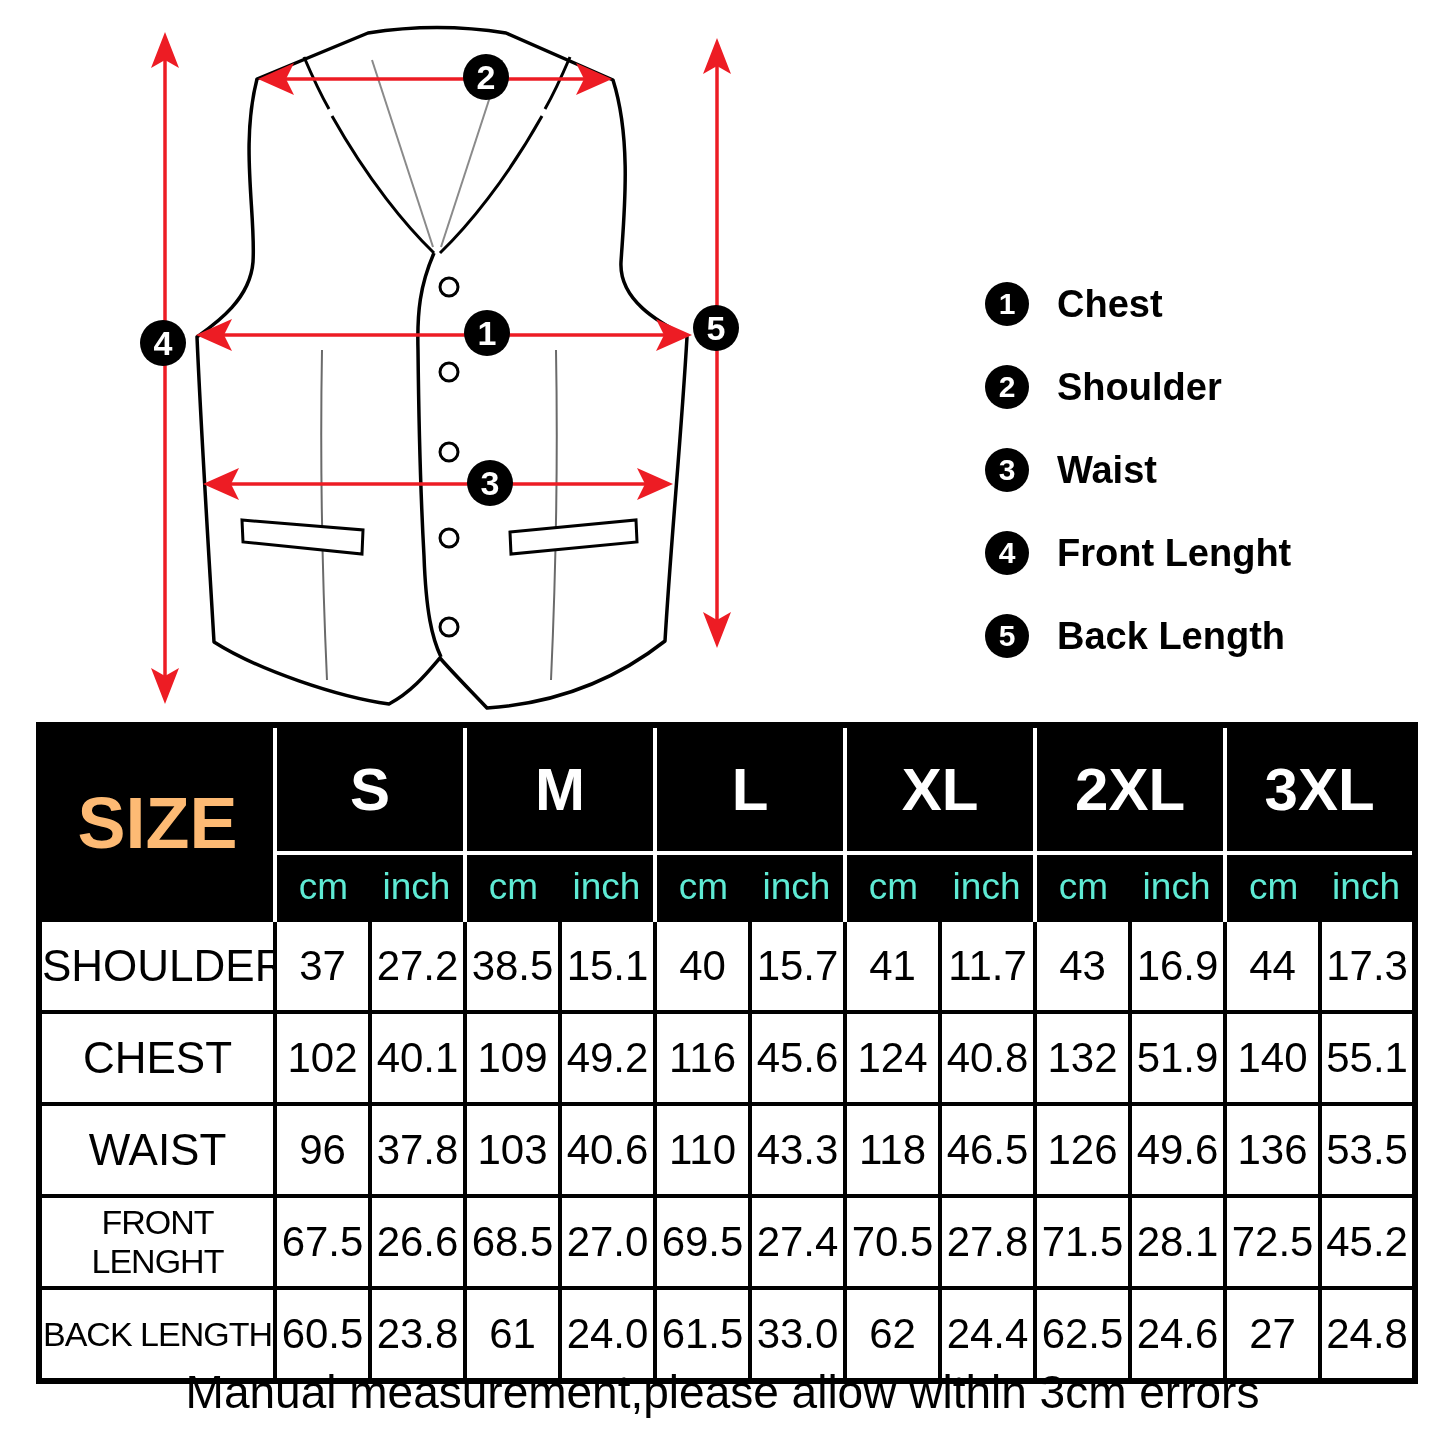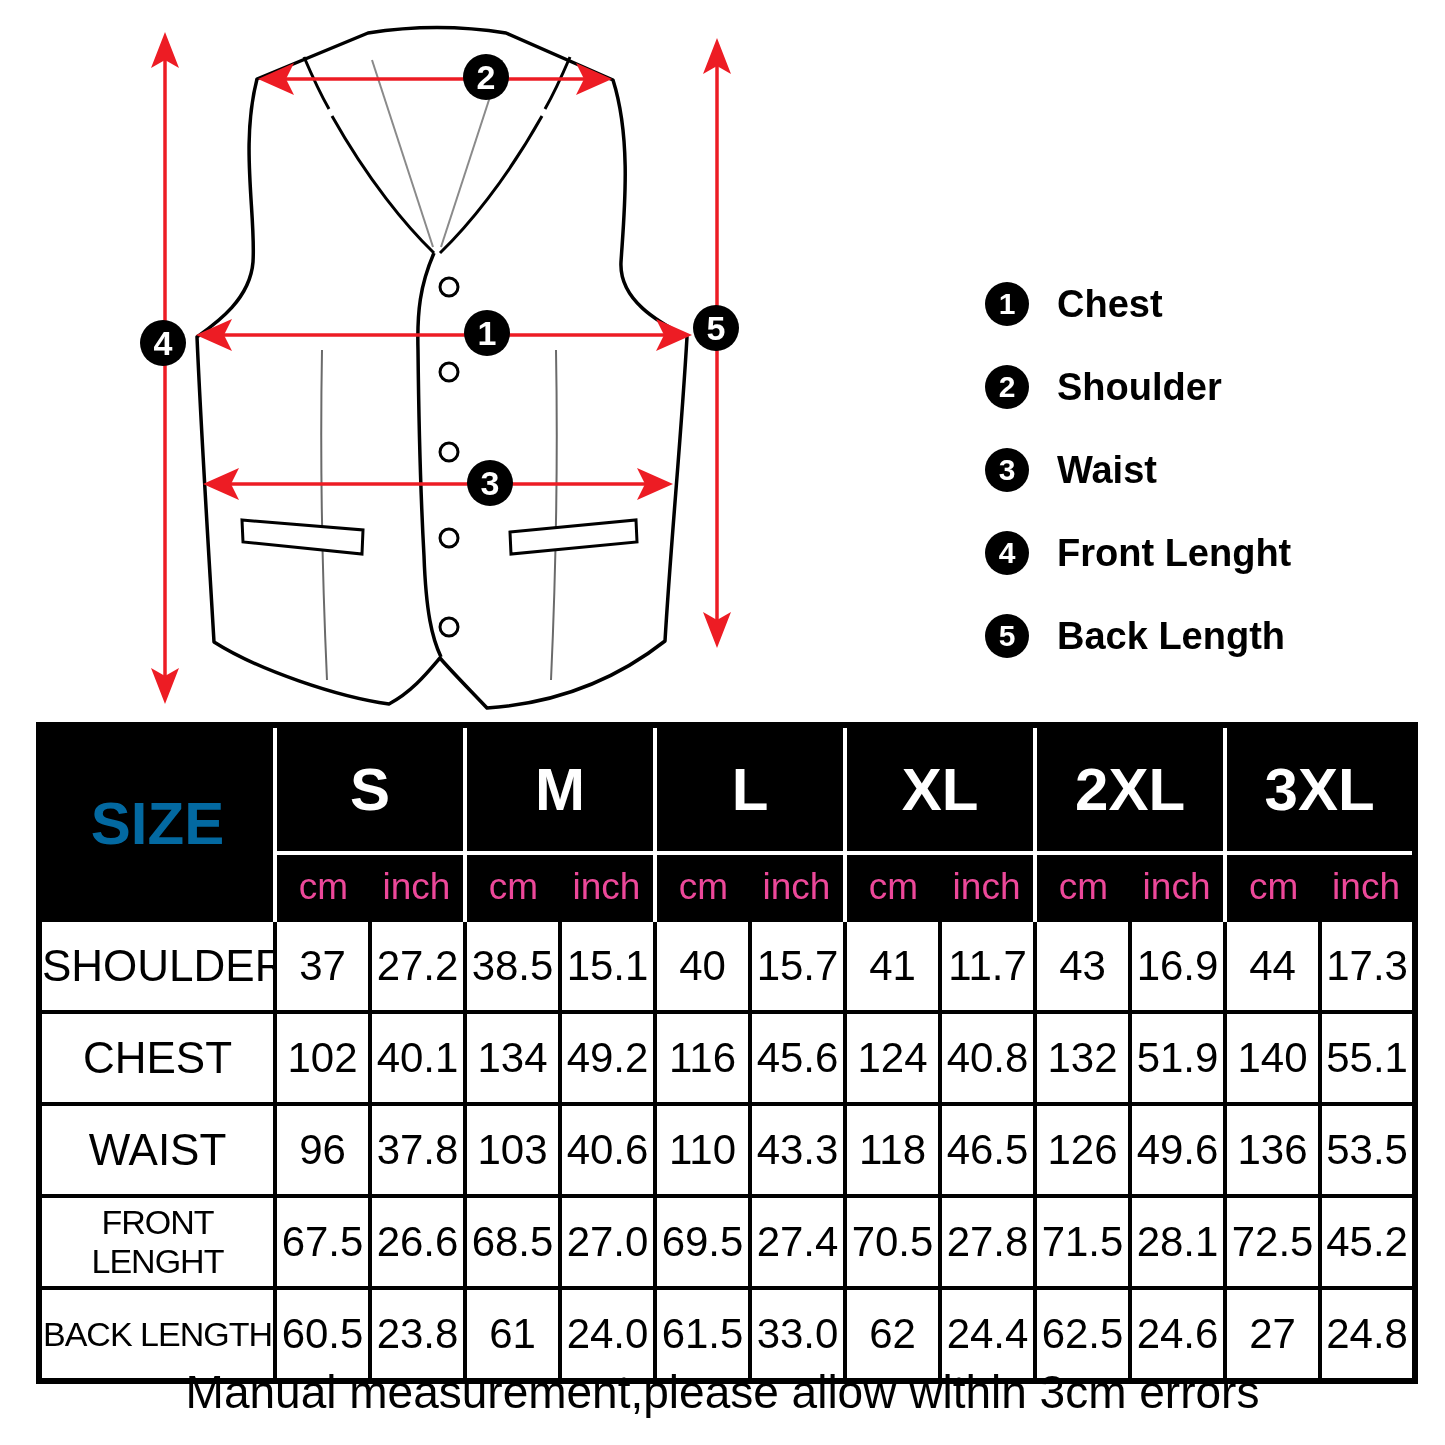--- a/index.html
+++ b/index.html
@@ -12,24 +12,24 @@
   .legend{position:absolute;left:985px;top:282px;width:420px;}
   .legend-item{position:absolute;left:0;height:44px;display:flex;align-items:center;}
   .legend-badge{width:44px;height:44px;border-radius:50%;background:#000;color:#fff;
     display:flex;align-items:center;justify-content:center;font-weight:bold;font-size:30px;flex:0 0 44px;}
   .legend-label{margin-left:28px;font-weight:bold;font-size:38px;white-space:nowrap;}
 
   
   table.sizechart{position:absolute;left:36px;top:722px;border-collapse:collapse;table-layout:fixed;
     width:1376px;border:6px solid #000;}
   table.sizechart th,table.sizechart td{padding:0;text-align:center;vertical-align:middle;overflow:hidden;}
-  .corner{background:#000;color:#0369a1;font-weight:bold;font-size:60px;}
+  .corner{background:#000;color:#fdba74;font-weight:bold;font-size:72px;}
   th.size{background:#000;color:#fff;font-weight:bold;font-size:60px;height:123px;
     border-left:4px solid #fff;border-bottom:4px solid #fff;}
-  td.unit{background:#000;color:#ec4899;font-weight:normal;font-size:37px;height:63px;border:none;}
+  td.unit{background:#000;color:#5eead4;font-weight:normal;font-size:37px;height:63px;border:none;}
   td.unit-cm{border-left:4px solid #fff;}
   td.v,td.lbl{border:4px solid #000;background:#fff;height:88px;font-size:42px;}
   td.lbl{font-size:44px;letter-spacing:0;}
   tr.small td.lbl{font-size:34px;letter-spacing:-1px;}
 
   
   .note{position:absolute;left:0;top:1362px;width:1445px;text-align:center;
     font-size:46px;font-weight:normal;line-height:60px;}
 </style>
 </head>
@@ -193,21 +193,21 @@
     <td class="v">11.7</td>
     <td class="v">43</td>
     <td class="v">16.9</td>
     <td class="v">44</td>
     <td class="v">17.3</td>
   </tr>
   <tr>
     <td class="lbl">CHEST</td>
     <td class="v">102</td>
     <td class="v">40.1</td>
-    <td class="v">134</td>
+    <td class="v">109</td>
     <td class="v">49.2</td>
     <td class="v">116</td>
     <td class="v">45.6</td>
     <td class="v">124</td>
     <td class="v">40.8</td>
     <td class="v">132</td>
     <td class="v">51.9</td>
     <td class="v">140</td>
     <td class="v">55.1</td>
   </tr>

